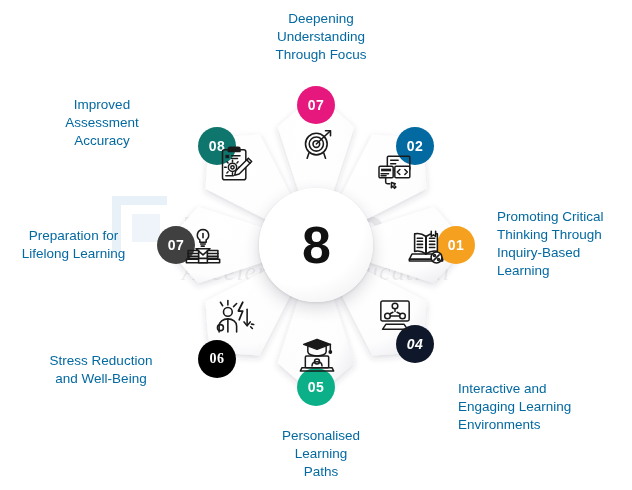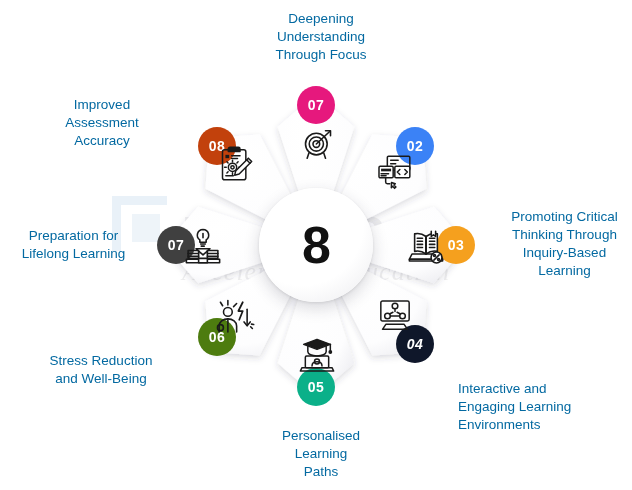--- a/index.html
+++ b/index.html
@@ -144,32 +144,32 @@
                L307.8,229.0
                Q316,245 300.0,236.8 Z" fill="url(#pfill)"></path>
       </g>
   </svg>
 
   <div class="center-ball">
     <span class="center-num">8</span>
   </div>
 
   <div class="badge" id="b0" style="left: 297px; top: 86px; background: rgb(230, 24, 125);">07</div>
-  <div class="badge" id="b1" style="left: 395.995px; top: 127.005px; background: #3b82f6;">02</div>
-  <div class="badge" id="b2" style="left: 437px; top: 226px; background: rgb(245, 160, 30);">03</div>
+  <div class="badge" id="b1" style="left: 395.995px; top: 127.005px; background: #0369a1;">02</div>
+  <div class="badge" id="b2" style="left: 437px; top: 226px; background: rgb(245, 160, 30);">01</div>
   <div class="badge" id="b3" style="left: 395.995px; top: 324.995px; background: #0f172a; font-style: italic;">04</div>
   <div class="badge" id="b4" style="left: 297px; top: 368px; background: rgb(11, 176, 137);">05</div>
-  <div class="badge" id="b5" style="left: 198.005px; top: 318px; background: #4d7c0f;">06</div>
+  <div class="badge" id="b5" style="left: 198.005px; top: 340px; background: #000000; font-family: Liberation Serif, serif;">06</div>
   <div class="badge" id="b6" style="left: 157px; top: 226px; background: #404040;">07</div>
-  <div class="badge" id="b7" style="left: 198.005px; top: 127.005px; background: #c2410c;">08</div>
+  <div class="badge" id="b7" style="left: 198.005px; top: 127.005px; background: #0f766e;">08</div>
 
   <div class="label c" style="left:246px;top:10px;width:150px;">Deepening
 Understanding
 Through Focus</div>
-  <div class="label l" style="left:497px;top:208px;width:135px;text-align:center;">Promoting Critical
+  <div class="label l" style="left:497px;top:208px;width:135px;">Promoting Critical
 Thinking Through
 Inquiry-Based
 Learning</div>
   <div class="label l" style="left:458px;top:352px;width:172px;margin-top:28px;">Interactive and
 Engaging Learning
 Environments</div>
   <div class="label c" style="left:246px;top:427px;width:150px;">Personalised
 Learning
 Paths</div>
   <div class="label r" style="left:16px;top:352px;width:170px;">Stress Reduction

